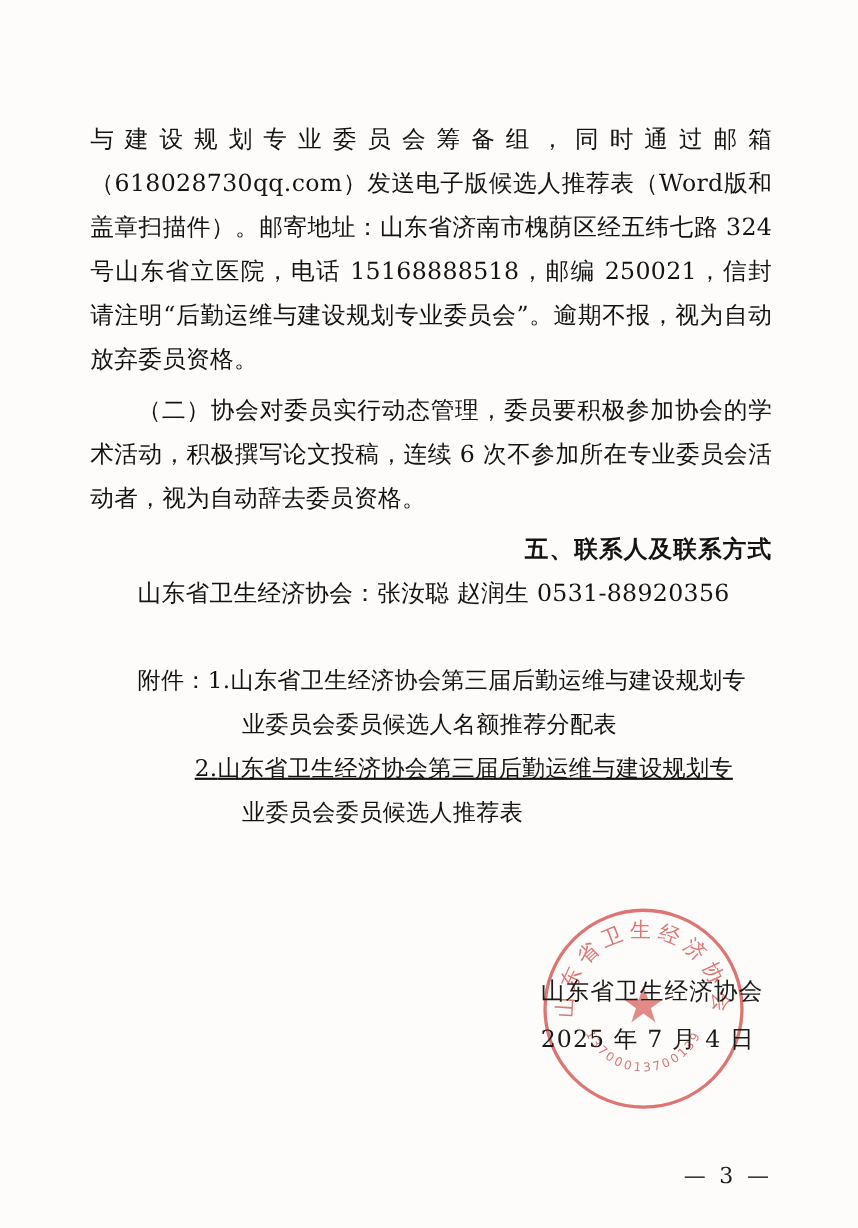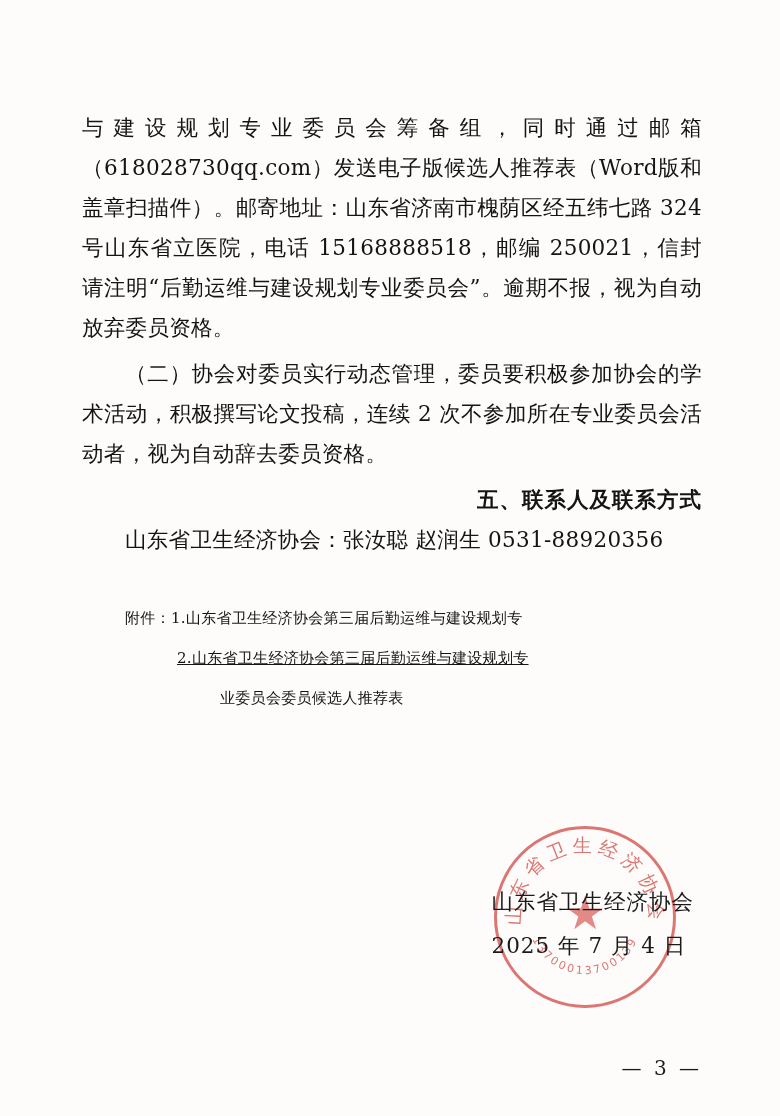--- a/index.html
+++ b/index.html
@@ -39,21 +39,21 @@
   .heading {
     font-weight: bold;
     text-indent: 43px;
     margin: 0;
     letter-spacing: 1px;
     text-align: right;
   }
   .gap-small { height: 6px; }
   .attach-block {
     margin-top: 38px;
-    font-size: 15px;
+    font-size: 21px;
     line-height: 40px;
   }
   .attach-row {
     display: block;
     padding-left: 43px;
     text-indent: 0;
   }
   .attach-line2 {
     padding-left: 138px;
   }
@@ -117,32 +117,35 @@
 <body>
 
 <div class="page">
 
   <div class="doc-body">
 
     <p class="para">与建设规划专业委员会筹备组，同时通过邮箱（618028730qq.com）发送电子版候选人推荐表（Word版和盖章扫描件）。邮寄地址：山东省济南市槐荫区经五纬七路 324 号山东省立医院，电话 15168888518，邮编 250021，信封请注明“后勤运维与建设规划专业委员会”。逾期不报，视为自动放弃委员资格。</p>
 
     <div class="gap-small"></div>
 
-    <p class="para indent2">（二）协会对委员实行动态管理，委员要积极参加协会的学术活动，积极撰写论文投稿，连续 2 次不参加所在专业委员会活动者，视为自动辞去委员资格。</p>
+    <p class="para indent2">（二）协会对委员实行动态管理，委员要积极参加协会的学术活动，积极撰写论文投稿，连续 6 次不参加所在专业委员会活动者，视为自动辞去委员资格。</p>
 
     <div class="gap-small"></div>
 
     <p class="heading">五、联系人及联系方式</p>
 
 
     <p class="para indent2">山东省卫生经济协会：张汝聪 赵润生 0531-88920356</p>
 
     <div class="attach-block">
       <div class="attach-row">
         <span>附件：</span><span>1.</span><span>山东省卫生经济协会第三届后勤运维与建设规划专</span>
+      </div>
+      <div class="attach-row attach-line2">
+        <span>业委员会委员候选人名额推荐分配表</span>
       </div>
       <div class="attach-row attach-item2">
         <span>2.</span><span>山东省卫生经济协会第三届后勤运维与建设规划专</span>
       </div>
       <div class="attach-row attach-line2">
         <span>业委员会委员候选人推荐表</span>
       </div>
     </div>
 
   </div>

